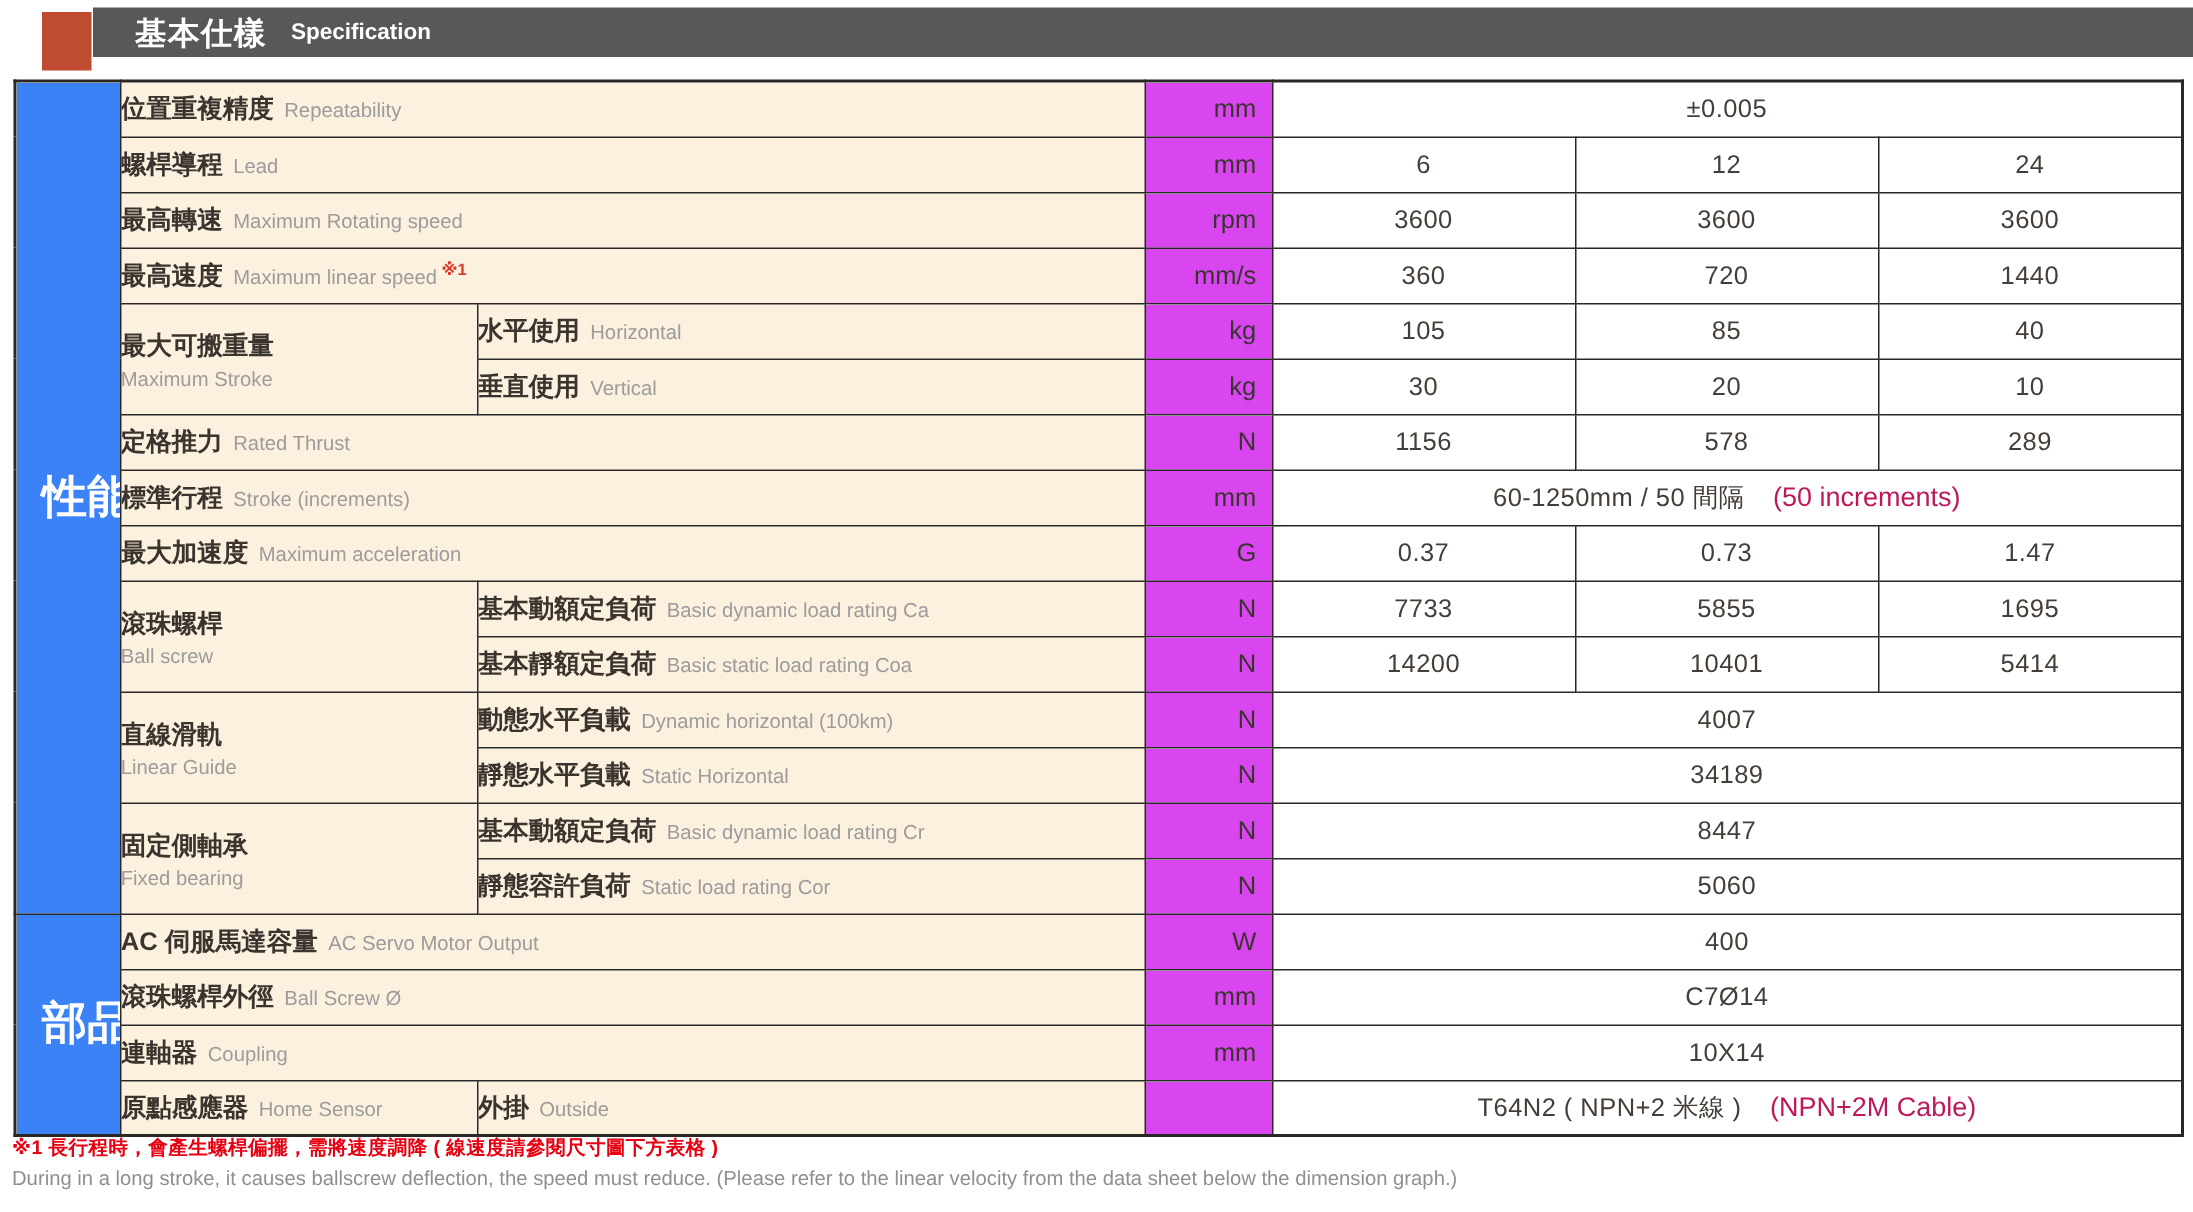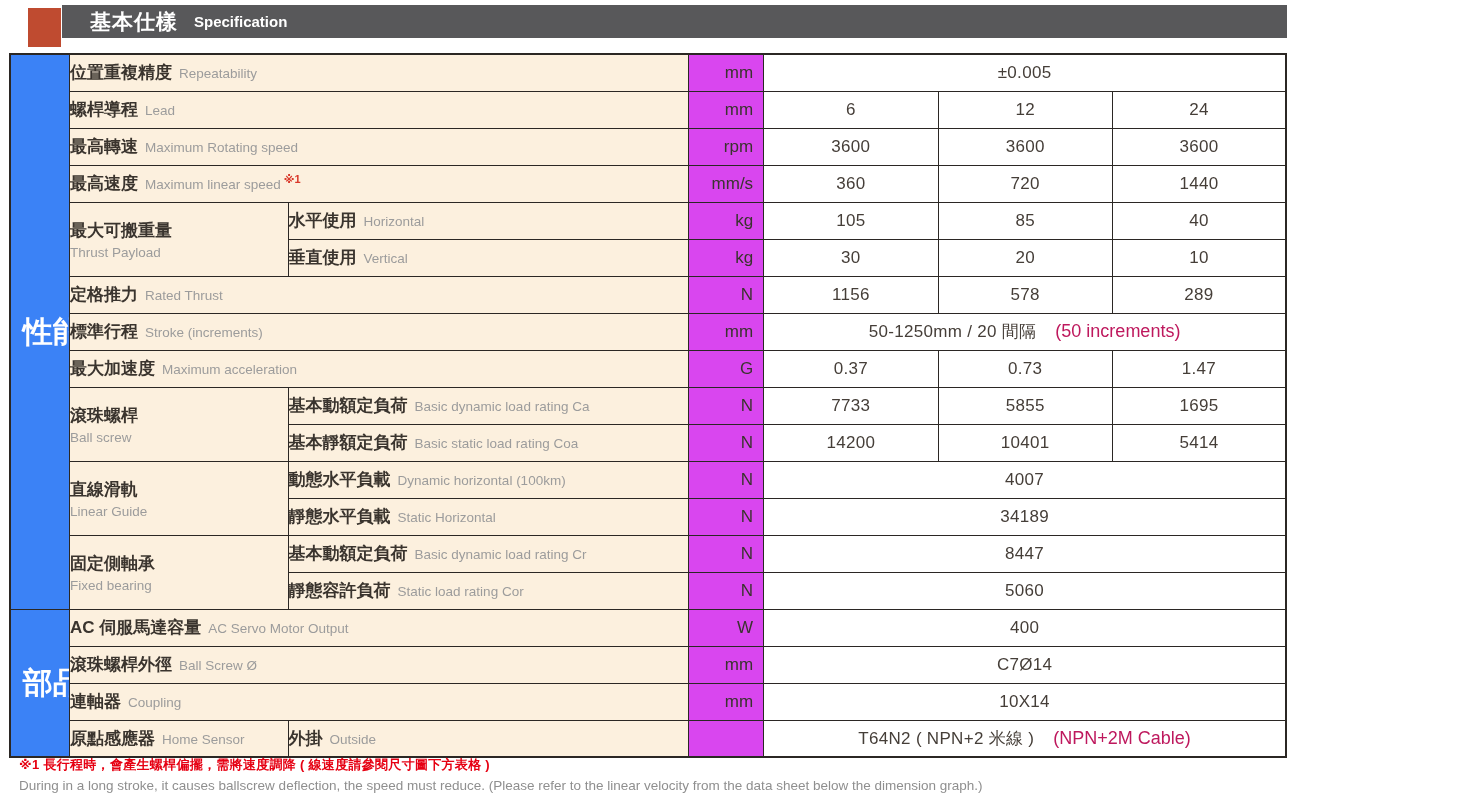--- a/index.html
+++ b/index.html
@@ -1,18 +1,18 @@
 <!DOCTYPE html>
 <html><head>
 <meta charset="utf-8">
 <style>
   * { margin:0; padding:0; box-sizing:border-box; }
   html,body { background:#ffffff; }
   body { font-family:"Liberation Sans","DejaVu Sans",sans-serif; }
-  .page { position:relative; width:1287px; height:808px; background:#fff; overflow:hidden; }
+  .page { position:relative; width:1462px; height:808px; background:#fff; overflow:hidden; }
 
   
   .hdr-bar { position:absolute; left:62px; top:5px; right:0; height:33px; background:#58585a; }
   .hdr-square { position:absolute; left:28px; top:8px; width:33px; height:39px; background:#bf4b30; }
   .hdr-title { position:absolute; left:90px; top:5px; height:33px; display:flex; align-items:center; }
   .hdr-title .t-zh { color:#fff; font-size:21px; font-weight:bold; letter-spacing:1px; }
   .hdr-title .t-en { color:#fff; font-size:15px; font-weight:bold; margin-left:16px; }
 
   
   table.spec { position:absolute; left:9px; top:53px; border-collapse:collapse; table-layout:fixed;
@@ -27,21 +27,21 @@
   td.unit { background:#d946ef; text-align:right; padding-right:10px; font-size:17px; color:#3a342e; }
   td.val  { background:#ffffff; text-align:center; font-size:17px; color:#453e38; letter-spacing:0.3px; }
 
   .zh { font-size:17px; font-weight:600; color:#3a342e; }
   .en { font-size:13.5px; font-weight:normal; color:#9c9c9c; margin-left:7px; }
   .stack .en { display:block; margin-left:0; margin-top:3px; }
   .note { color:#d9382a; font-size:11px; font-weight:bold; vertical-align:super; margin-left:3px; }
   .val-sub { font-size:18px; color:#be185d; margin-left:19px; letter-spacing:0; }
 
   
-  .fn { position:absolute; left:19px; top:756px; }
+  .fn { position:absolute; left:8px; top:756px; }
   .fn-zh { color:#e60012; font-size:13px; font-weight:bold; letter-spacing:0.3px; }
   .fn-en { color:#8f8f8f; font-size:13.5px; margin-top:4px; }
 </style>
 </head>
 <body>
 
 <div class="page">
 
   <div class="hdr-bar"></div>
   <div class="hdr-square"></div>
@@ -98,21 +98,21 @@
         <span class="zh">最高速度</span><span class="en">Maximum linear speed</span><span class="note">※1</span>
       </td>
       <td class="unit">mm/s</td>
       <td class="val">360</td>
       <td class="val">720</td>
       <td class="val">1440</td>
     </tr>
 
     <tr>
       <td class="lbl stack" rowspan="2">
-        <span class="zh">最大可搬重量</span><span class="en">Thrust Payload</span>
+        <span class="zh">最大可搬重量</span><span class="en">Maximum Stroke</span>
       </td>
       <td class="lbl">
         <span class="zh">水平使用</span><span class="en">Horizontal</span>
       </td>
       <td class="unit">kg</td>
       <td class="val">105</td>
       <td class="val">85</td>
       <td class="val">40</td>
     </tr>
     <tr>
@@ -134,21 +134,21 @@
       <td class="val">578</td>
       <td class="val">289</td>
     </tr>
 
     <tr>
       <td class="lbl" colspan="2">
         <span class="zh">標準行程</span><span class="en">Stroke (increments)</span>
       </td>
       <td class="unit">mm</td>
       <td class="val" colspan="3">
-        <span>50-1250mm / 20 間隔</span><span class="val-sub">(50 increments)</span>
+        <span>60-1250mm / 50 間隔</span><span class="val-sub">(50 increments)</span>
       </td>
     </tr>
 
     <tr>
       <td class="lbl" colspan="2">
         <span class="zh">最大加速度</span><span class="en">Maximum acceleration</span>
       </td>
       <td class="unit">G</td>
       <td class="val">0.37</td>
       <td class="val">0.73</td>

